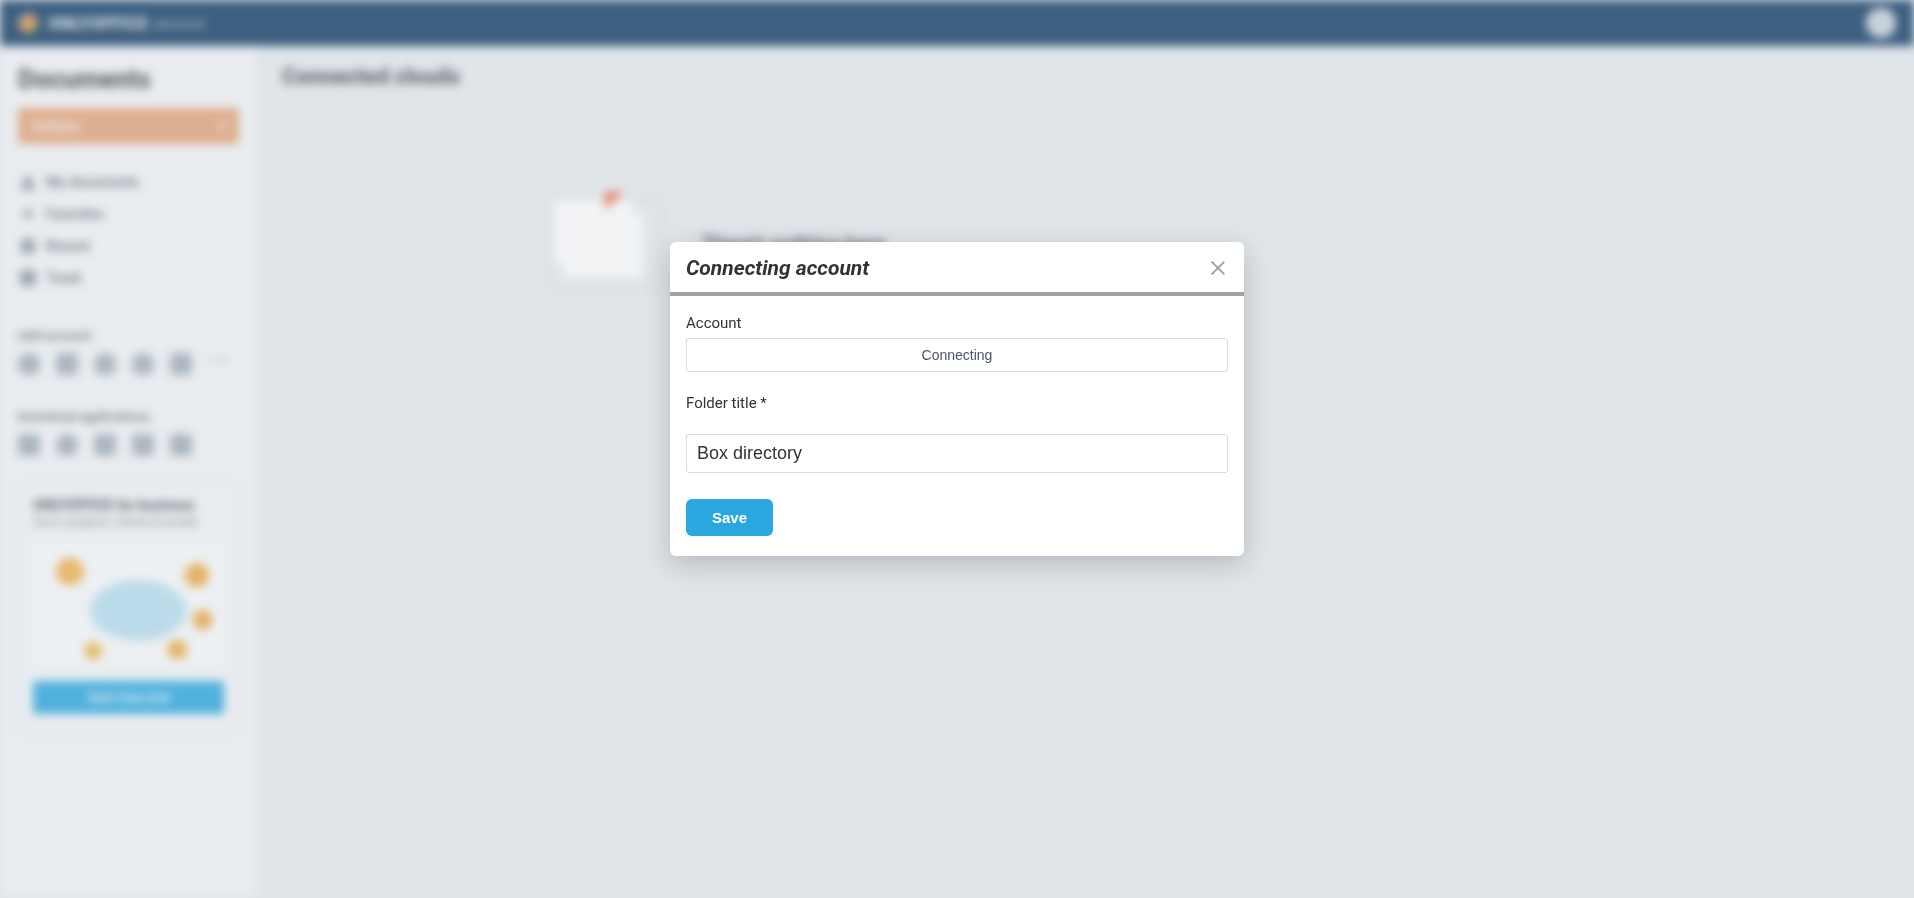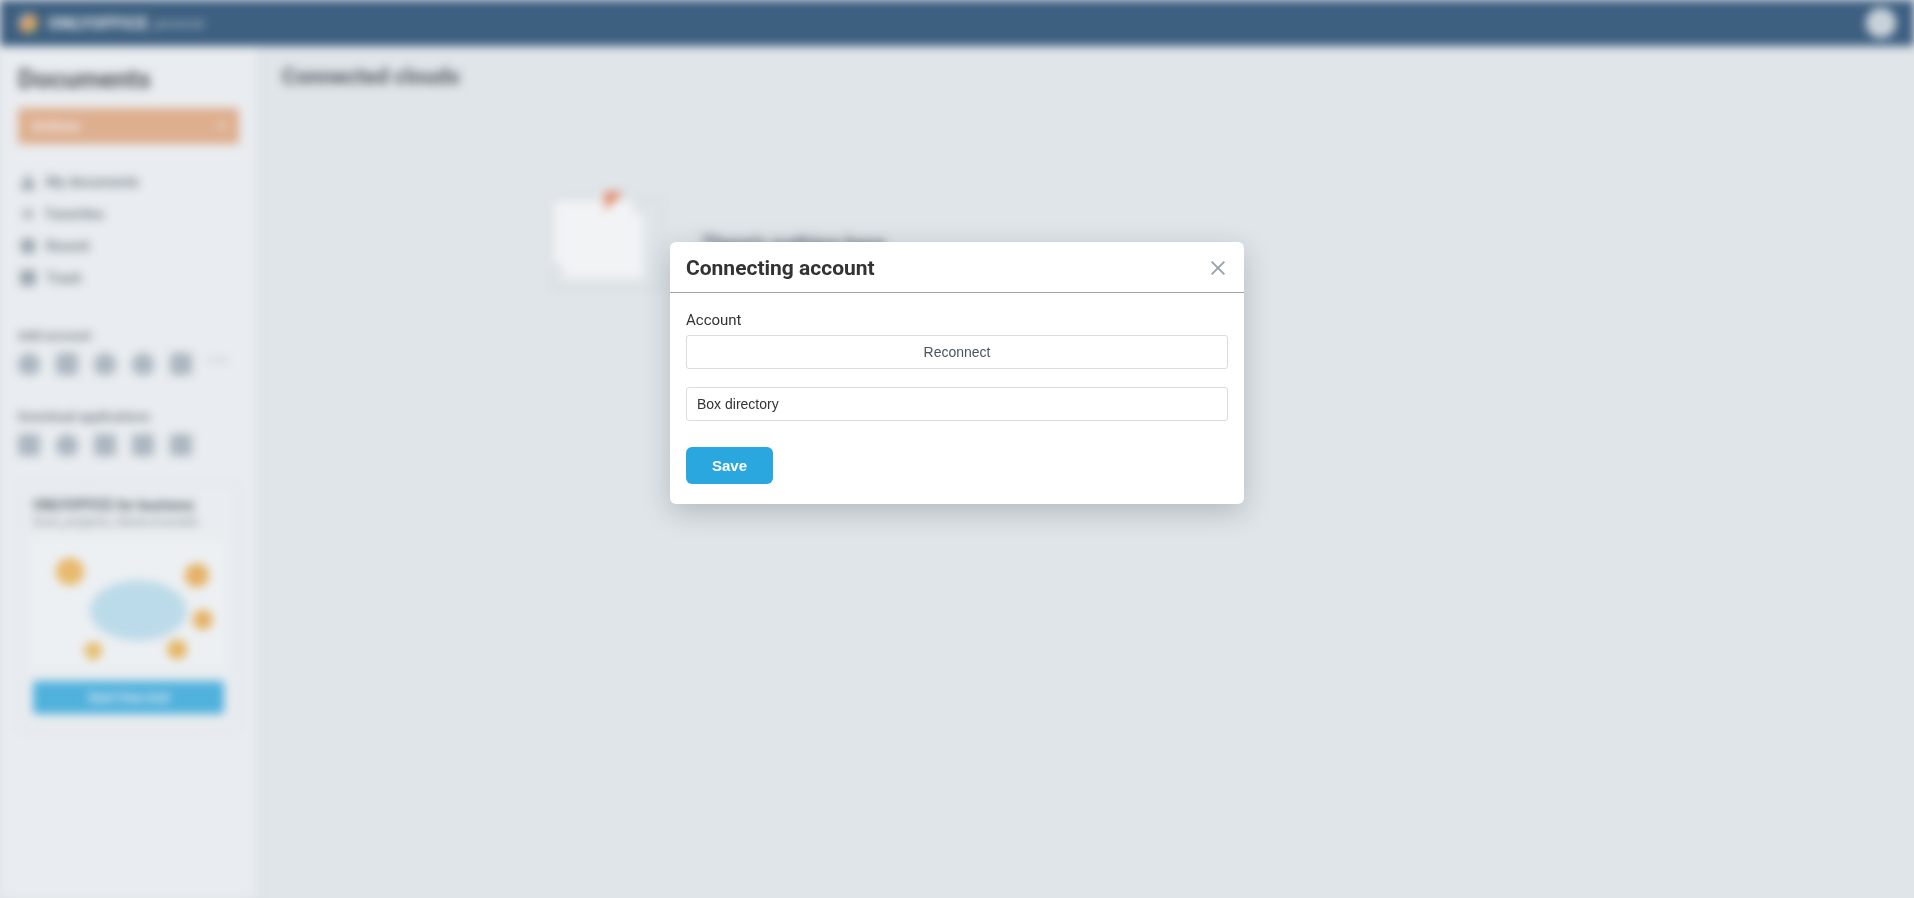--- a/index.html
+++ b/index.html
@@ -54,31 +54,31 @@
   .empty-art { width:110px; height:90px; background:
       linear-gradient(#fff,#fff) 10px 14px/80px 64px no-repeat,
       linear-gradient(#fff,#fff) 0 0/80px 64px no-repeat;
       border:1px solid #c9d3db; border-radius:4px; position:relative; }
   .empty-art::before { content:""; position:absolute; top:-8px; left:52px; width:18px; height:18px; background:#ef6a3a; clip-path:polygon(0 0,100% 0,0 100%); }
   .empty-text { font-size:20px; font-weight:700; color:#3a444e; }
 
   
   .overlay { position:absolute; inset:0; background:rgba(200,208,214,0.25); display:flex; align-items:flex-start; justify-content:center; }
   .modal { margin-top:242px; width:574px; background:#fff; border-radius:6px; box-shadow:0 8px 28px rgba(20,30,40,.22); padding:0; }
-  .modal-head { display:flex; align-items:center; justify-content:space-between; padding:14px 16px 12px; border-bottom:1px solid #a3a3a3; }
+  .modal-head { display:flex; align-items:center; justify-content:space-between; padding:14px 16px 12px; border-bottom:4px solid #a3a3a3;font-style:italic; }
   .modal-title { font-size:21px; font-weight:700; color:#333; }
   .close { width:20px; height:20px; position:relative; cursor:pointer; }
   .close::before, .close::after { content:""; position:absolute; left:9px; top:1px; width:2px; height:18px; background:#9aa3ab; }
   .close::before { transform:rotate(45deg); }
   .close::after  { transform:rotate(-45deg); }
 
   .modal-body { padding:14px 16px 20px; }
   .field-label { font-size:15px; color:#333; margin-bottom:6px; margin-top:4px; }
   .reconnect-btn { width:100%; border:1px solid #d7dde3; background:#fff; color:#4a5560; font-size:14px; padding:8px 0; border-radius:3px; text-align:center; cursor:pointer; }
-  .text-input { width:100%; border:1px solid #d7dde3; border-radius:3px; padding:8px 10px; font-size:14px; color:#333; margin-top:0; }
+  .text-input { width:100%; border:1px solid #d7dde3; border-radius:3px; padding:8px 10px; font-size:18px; color:#333; margin-top:16px; }
   .gap { height:18px; }
   .save-btn { background:#2aa7df; color:#fff; border:none; font-size:15px; font-weight:600; padding:10px 26px; border-radius:6px; cursor:pointer; margin-top:26px; }
 </style>
 </head>
 <body>
 
 <div class="bg-app">
   <div class="topbar">
     <div class="logo-dot"></div>
     <span class="brand">ONLYOFFICE</span>
@@ -151,23 +151,24 @@
 </div>
 
 <div class="overlay">
   <div class="modal">
     <div class="modal-head">
       <div class="modal-title">Connecting account</div>
       <div class="close"></div>
     </div>
     <div class="modal-body">
       <div class="field-label">Account</div>
-      <button class="reconnect-btn">Reconnect</button>
+      <button class="reconnect-btn">Connecting</button>
 
       <div class="gap"></div>
 
+      <div class="field-label">Folder title *</div>
       <input class="text-input" type="text" value="Box directory" style="">
 
       <br>
       <button class="save-btn">Save</button>
     </div>
   </div>
 </div>
 
 </body></html>

